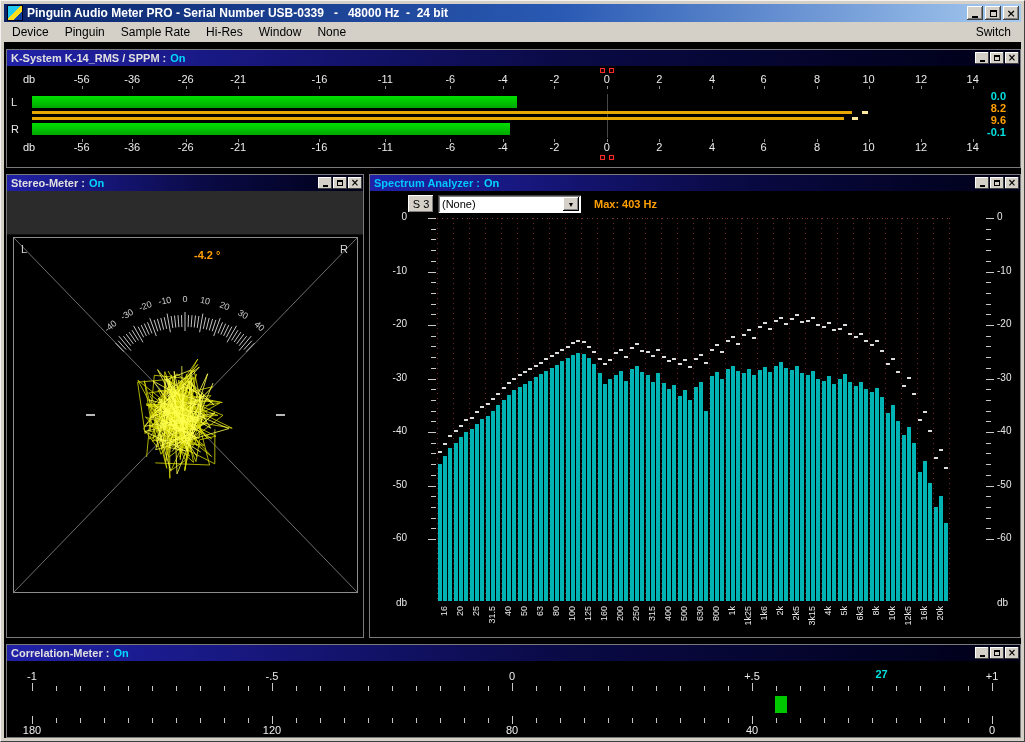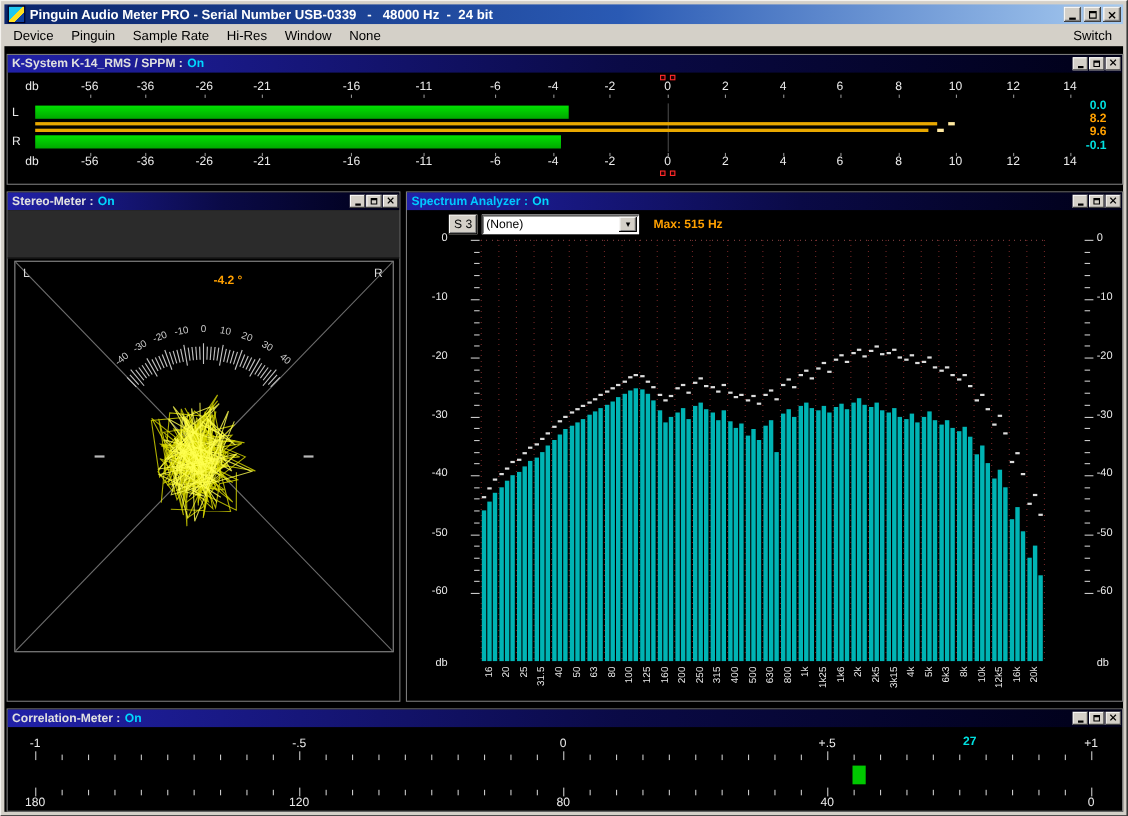--- a/index.html
+++ b/index.html
@@ -347,21 +347,21 @@
         <span class="pbtn">
             <span class="g-close">×</span>
           </span>
       </div>
       <div class="pcontent" id="sp-content">
         <div id="sp-s" class="raised">S 3</div>
         <div id="sp-combo">
           <span id="sp-combo-text">(None)</span>
           <span id="sp-combo-arrow" class="raised">▼</span>
         </div>
-        <div id="sp-max">Max: 515 Hz</div>
+        <div id="sp-max">Max: 403 Hz</div>
         <div id="sp-plot">
             <div class="sp-hgrid"></div>
             <div class="sp-sep" style="left: 0px; height: 383px;"></div>
             <div class="sp-sep" style="left: 16px; height: 383px;"></div>
             <div class="sp-sep" style="left: 32px; height: 383px;"></div>
             <div class="sp-sep" style="left: 48px; height: 383px;"></div>
             <div class="sp-sep" style="left: 64px; height: 383px;"></div>
             <div class="sp-sep" style="left: 80px; height: 383px;"></div>
             <div class="sp-sep" style="left: 96px; height: 383px;"></div>
             <div class="sp-sep" style="left: 112px; height: 383px;"></div>

